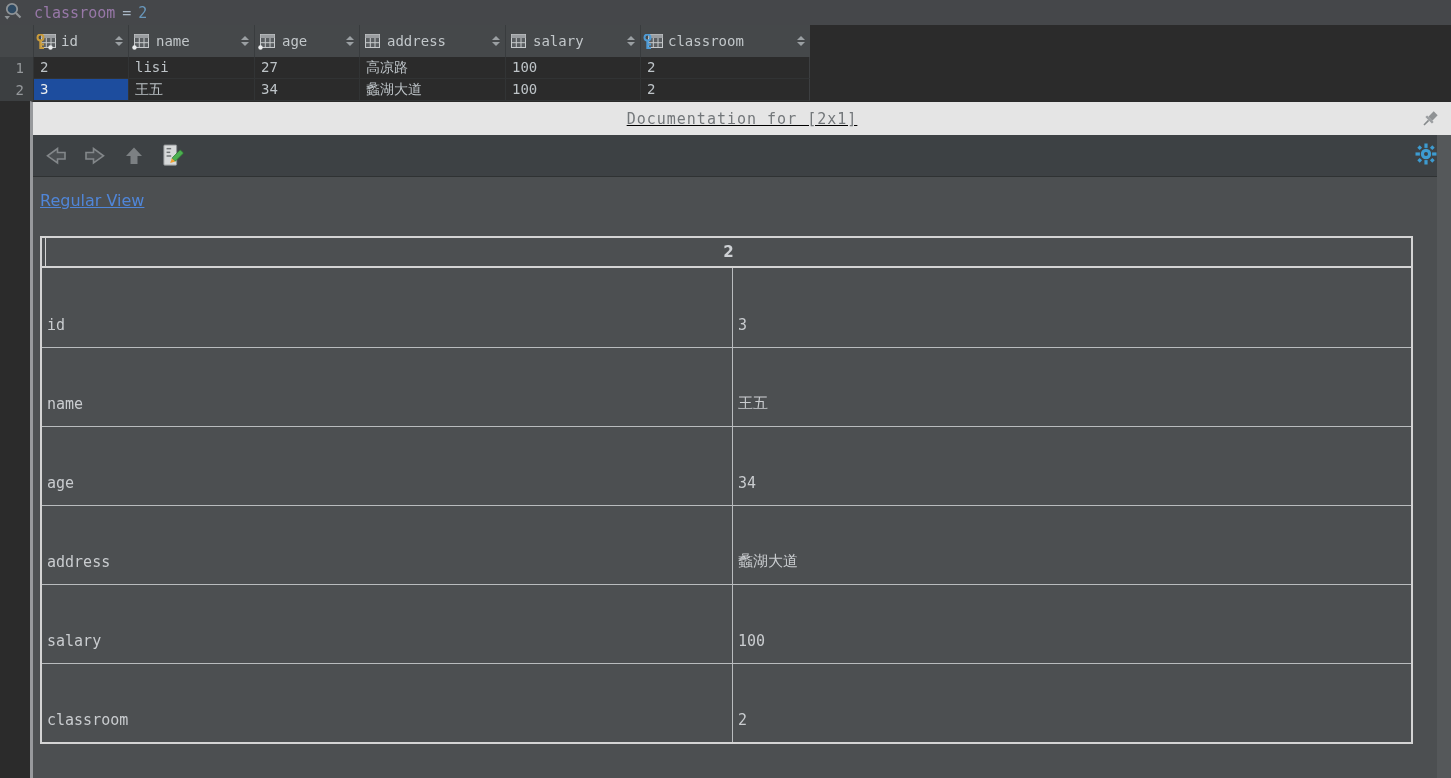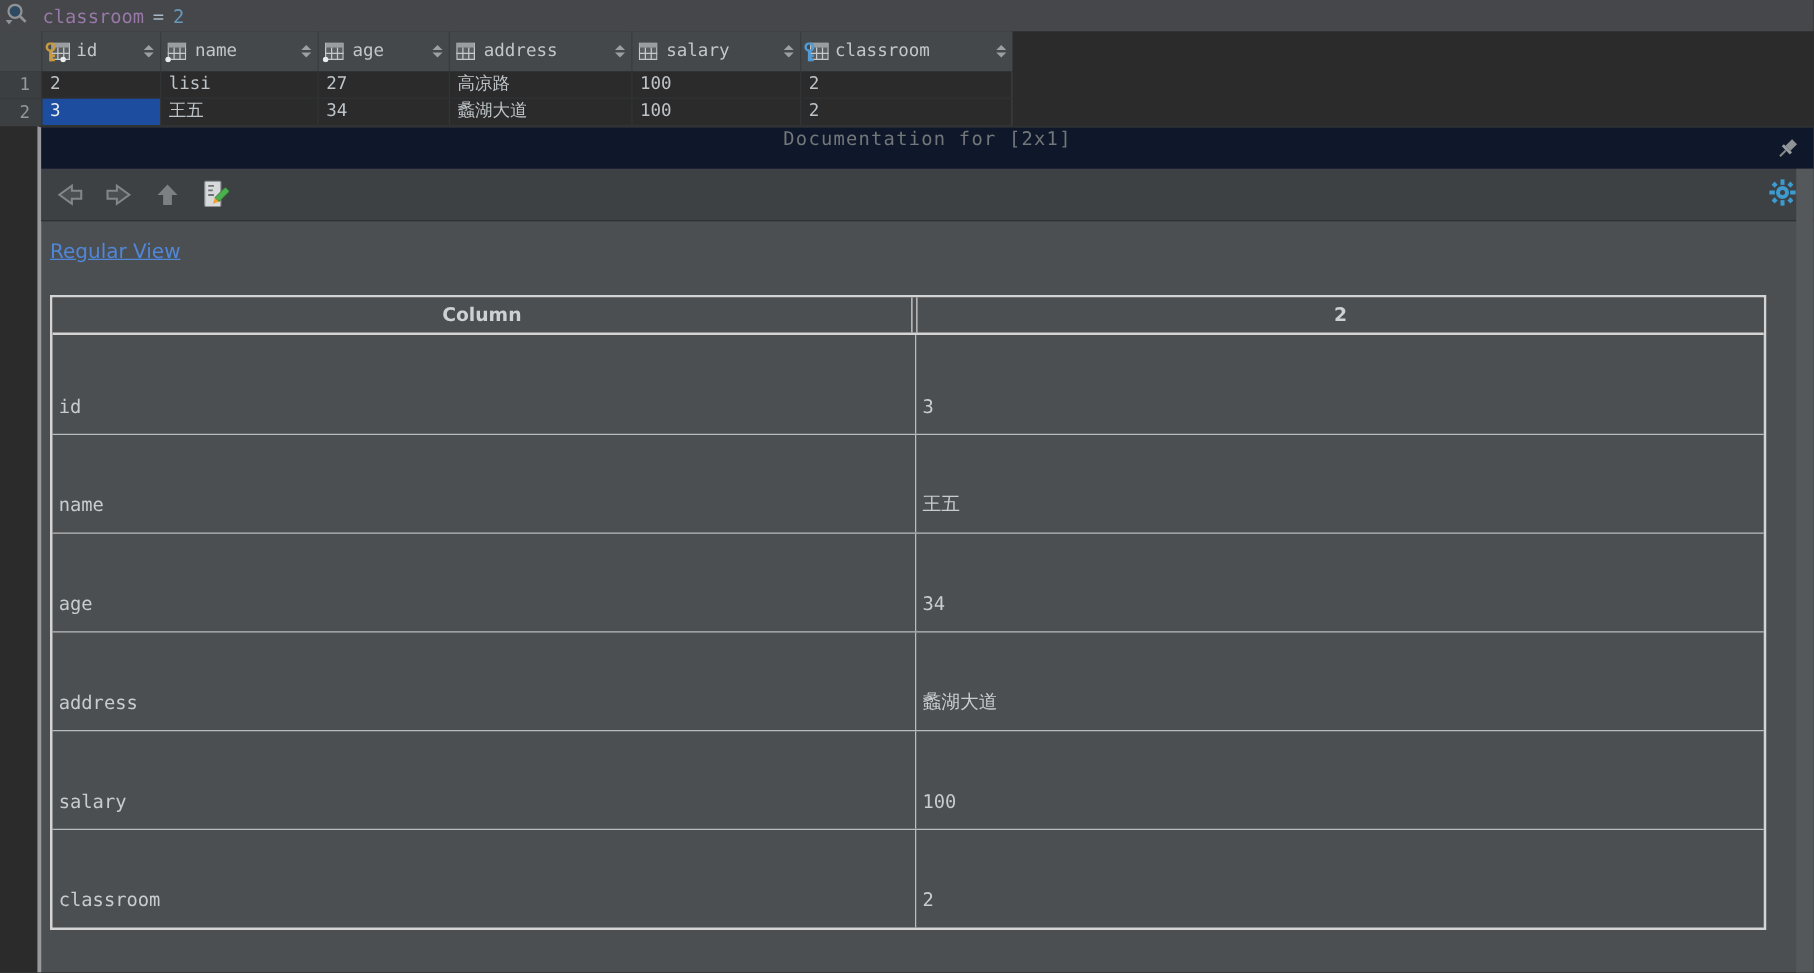--- a/index.html
+++ b/index.html
@@ -54,22 +54,22 @@
   .ls-r1 { position:absolute; top:436px; left:0; width:30px; height:25px; background:#393c3e; }
   .ls-r2 { position:absolute; top:461px; left:0; width:30px; height:23px; background:#3a3d40; }
   .ls-blue { position:absolute; top:484px; left:0; width:30px; height:7px; background:#44597c; }
   .ls-r3 { position:absolute; top:491px; left:0; width:30px; height:8px; background:#2f3234; }
   .ls-r4 { position:absolute; top:499px; left:0; width:30px; height:34px; background:#46494b; }
 
   
   .doc-panel { position:absolute; left:30px; top:101px; width:1421px; height:677px;
                background:#4c4f51; border-left:3px solid #97999c;
                border-top:1px solid #2a2a2a; }
-  .doc-header { position:relative; height:33px; background:#0f172a;
-                display:flex; align-items:flex-start; justify-content:center; }
+  .doc-header { position:relative; height:33px; background:#e5e5e5;
+                display:flex; align-items:center; justify-content:center;text-decoration:underline; }
   .doc-title { color:#73777a; font-size:15px; letter-spacing:1px; }
   .pin-btn { position:absolute; right:8px; top:4px; width:26px; height:26px;
              display:flex; align-items:center; justify-content:center; cursor:pointer; }
 
   .doc-toolbar { height:42px; background:#3d4144; border-bottom:1px solid #2f3233;
                  display:flex; align-items:center; padding:0 12px; }
   .tb-btn { width:22px; height:26px; margin-right:17px; display:flex;
             align-items:center; justify-content:center; cursor:pointer; }
   .gear-btn { margin-left:auto; margin-right:2px; cursor:pointer; }
 
@@ -321,23 +321,20 @@
           <circle cx="11" cy="11" r="2" fill="#3d4144"></circle>
         </svg>
       </span>
     </div>
 
     <div class="doc-body">
       <a class="doc-link">Regular View</a>
 
       <div class="doc-table">
         <div class="dt-header">
-          <div class="dt-h1">
-            <span class="dt-htext">Column</span>
-          </div>
           <div class="dt-hgap"></div>
           <div class="dt-h2">
             <span class="dt-htext">2</span>
           </div>
         </div>
 
         <div class="dt-row">
           <div class="dt-c1">
               <span class="dt-text">id</span>
             </div>

